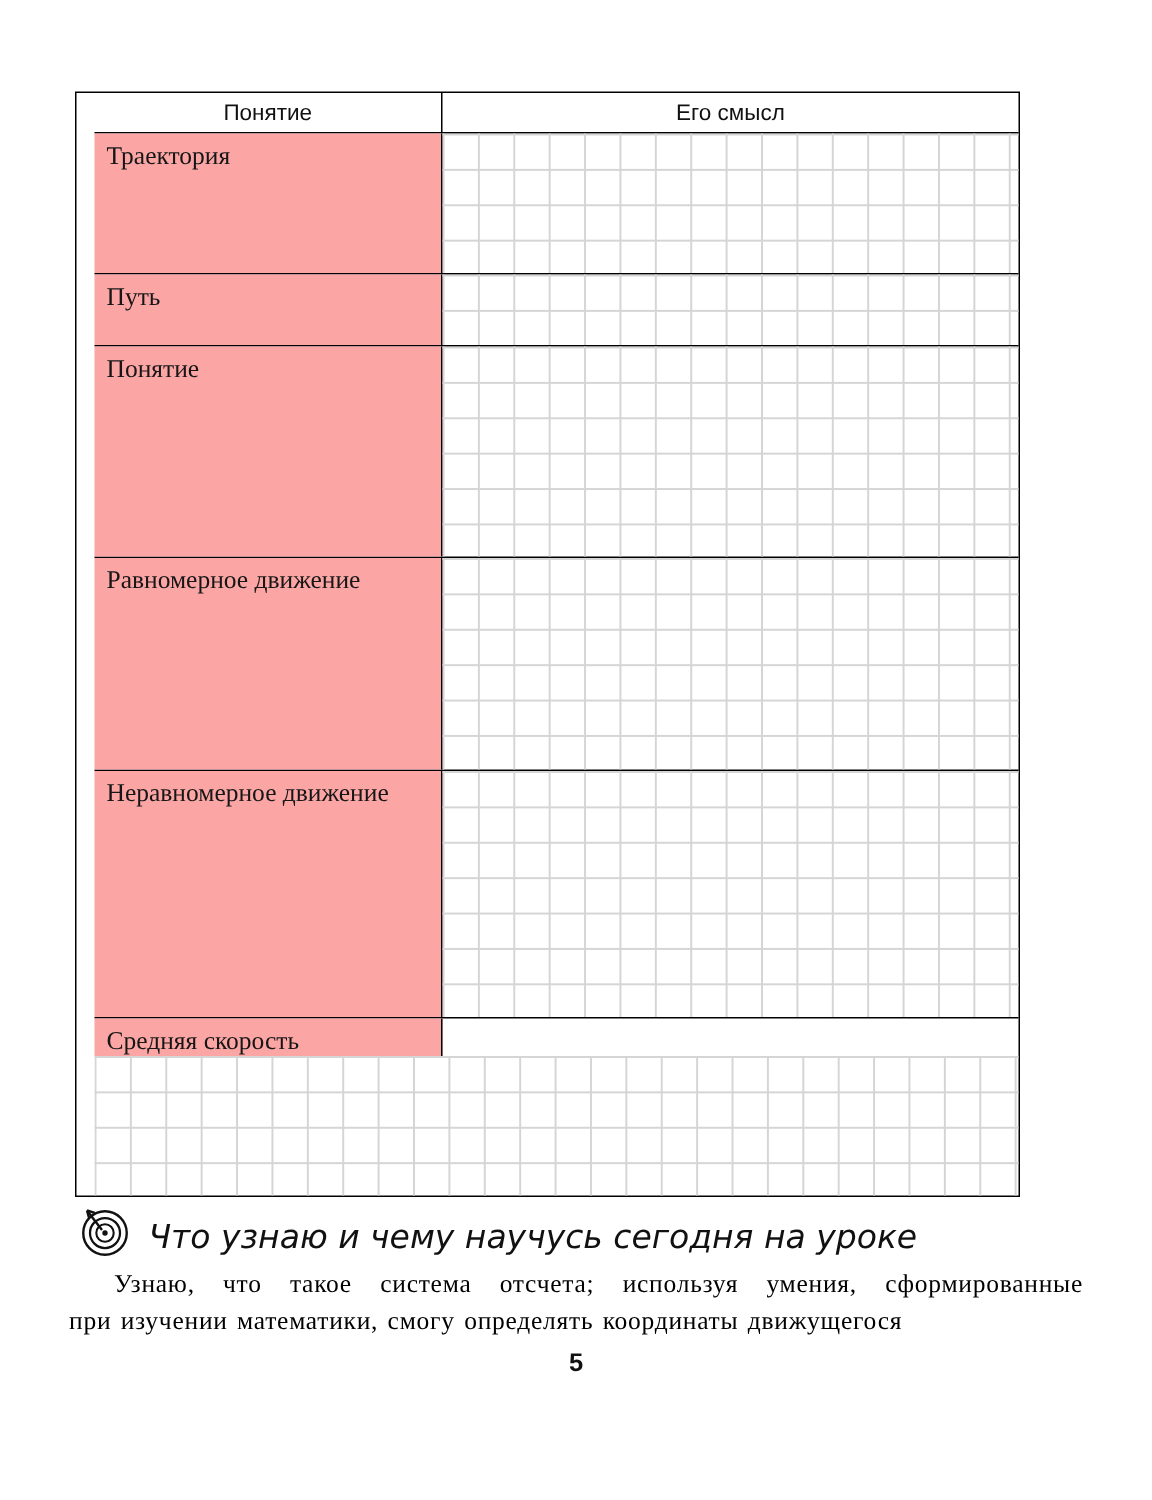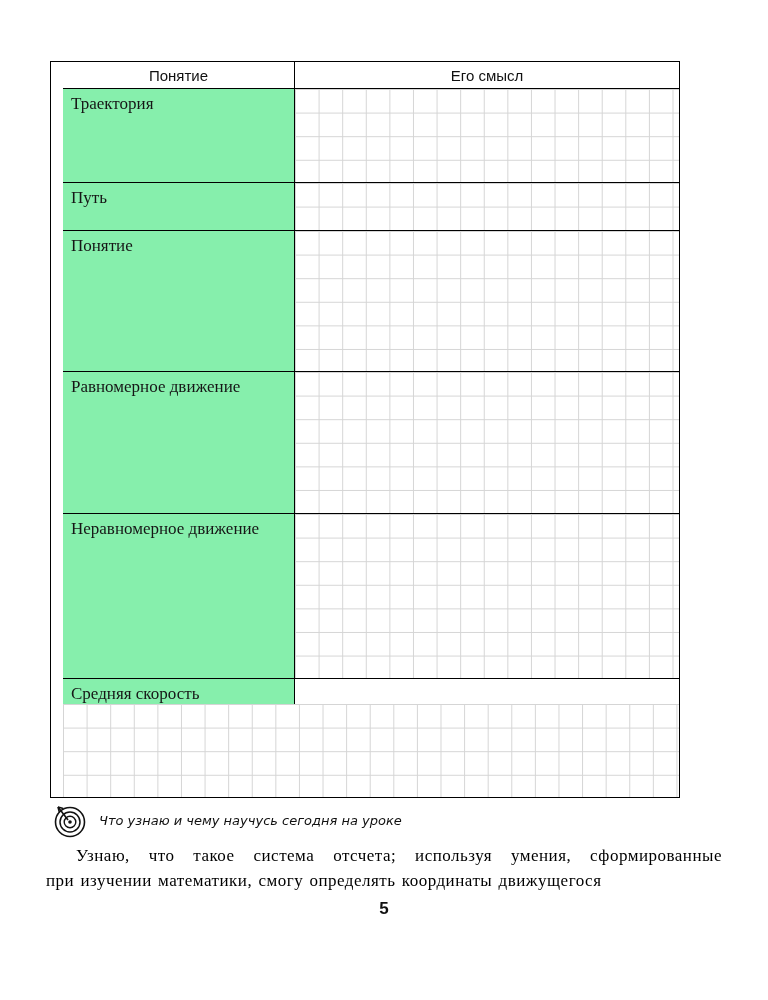--- a/index.html
+++ b/index.html
@@ -43,21 +43,21 @@
     height: calc(var(--h) * var(--sq));
   }
   .trow:last-child { border-bottom: 0; flex-direction: column; }
 
   .cell-concept {
     width: 232px;
     border-right: 1px solid #000;
     padding: 5px 8px 0 8px;
     font-size: 17px;
     color: #161616;
-    background: #86efac;
+    background: #fca5a5;
   }
 
   .cell-grid {
     flex: 1;
     background-image:
       linear-gradient(to right, #d5d5d5 1px, transparent 1px),
       linear-gradient(to bottom, #d5d5d5 1px, transparent 1px);
     background-size: var(--sq) var(--sq);
   }
 
@@ -69,21 +69,21 @@
     width: 38px;
     height: 38px;
   }
 
   .learn-heading {
     position: absolute;
     left: 99px;
     top: 813px;
     font-family: "DejaVu Sans", sans-serif;
     font-style: italic;
-    font-size: 13px;
+    font-size: 22px;
     color: #111;
     white-space: nowrap;
   }
 
   .intro-para {
     position: absolute;
     left: 46px;
     top: 844px;
     width: 676px;
     font-size: 17px;

